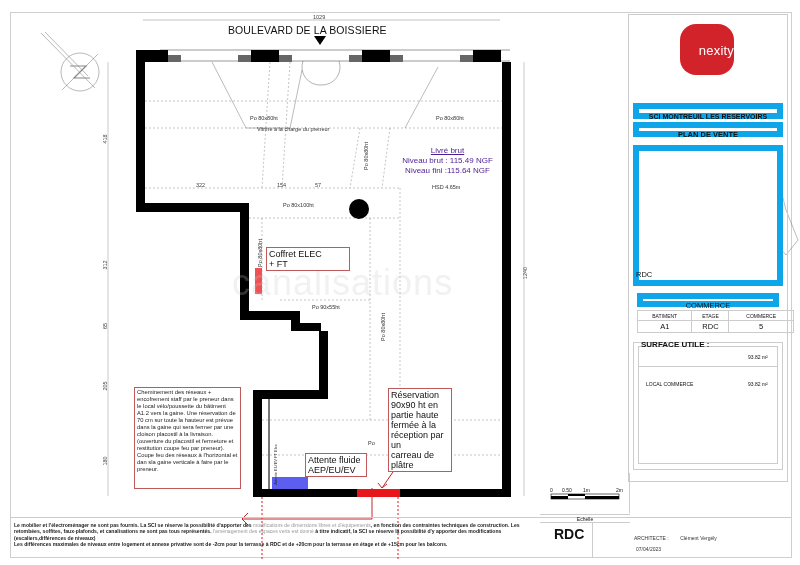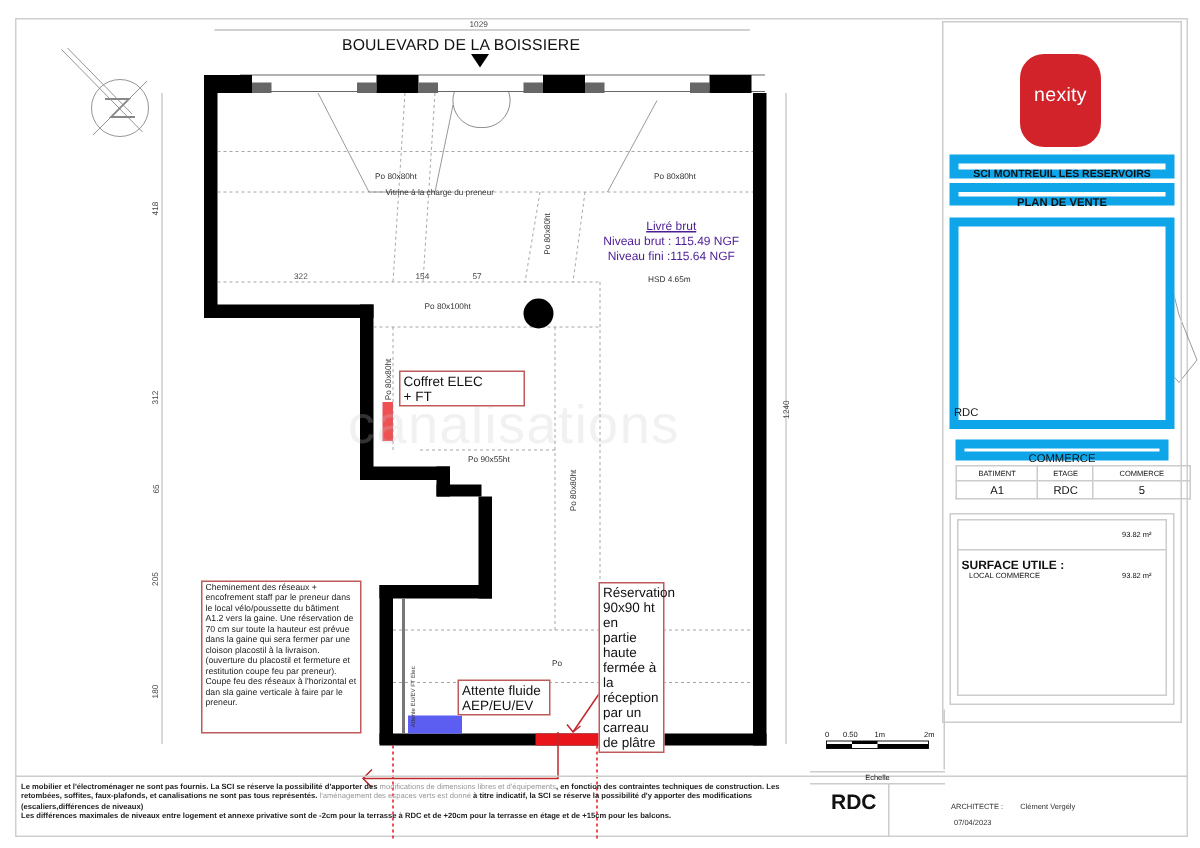--- a/index.html
+++ b/index.html
@@ -15,33 +15,33 @@
   .niv { position: absolute; left: 395px; top: 146px; color: #4c1d95; text-align: center; width: 105px; }
   .niv .l1 { font-size: 8px; text-decoration: underline; }
   .niv .l2 { font-size: 8px; margin-top: 1px; }
   .niv .l3 { font-size: 8px; font-weight: normal; margin-top: 1px; }
   .hsd { position: absolute; left: 432px; top: 184px; font-size: 5.5px; color: #333; }
   .note { position: absolute; border: 1px solid #c05a5a; background: #fff; font-size: 5.8px; line-height: 7px; color: #222; padding: 1px 2px; }
   .note-big { position: absolute; border: 1px solid #c05a5a; background: #fff; font-size: 9px; line-height: 10px; color: #111; padding: 1px 2px; }
   .watermark { position: absolute; left: 232px; top: 262px; font-size: 36px; color: rgba(200,200,200,0.25); letter-spacing: 1px; font-weight: 300; }
   
   .panel { position: absolute; left: 628px; top: 14px; width: 160px; height: 468px; border: 1px solid #ccc; }
-  .logo { position: absolute; left: 680px; top: 36px; width: 54px; height: 62px; border-radius: 16px; background: #d2232a; color: #fff; font-size: 13px; text-align: center; line-height: 54px; font-weight: normal; letter-spacing: 0.2px; }
+  .logo { position: absolute; left: 680px; top: 24px; width: 54px; height: 51px; border-radius: 16px; background: #d2232a; color: #fff; font-size: 13px; text-align: right; line-height: 54px; font-weight: normal; letter-spacing: 0.2px; }
   .box { position: absolute; border: 6px solid #0ea5e9; background: #fff; text-align: center; }
   .sci { left: 633px; top: 103px; width: 150px; height: 16px; font-size: 7px; font-weight: bold; line-height: 15px; }
   .pdv { left: 633px; top: 122px; width: 150px; height: 15px; font-size: 7.5px; font-weight: bold; line-height: 14px; }
   .keyplan { left: 633px; top: 145px; width: 150px; height: 141px; }
   .rdc-small { position: absolute; left: 636px; top: 270px; font-size: 7.5px; }
   .commerce-hdr { left: 637px; top: 293px; width: 142px; height: 14px; font-size: 7.5px; line-height: 13px; }
   .tbl { position: absolute; left: 637px; top: 310px; width: 157px; border-collapse: collapse; font-size: 5px; }
   .tbl td { border: 1px solid #ccc; text-align: center; height: 10px; }
   .tbl tr.v td { font-size: 7.5px; height: 12px; }
   .surf-outer { position: absolute; left: 633px; top: 342px; width: 150px; height: 128px; border: 1px solid #ccc; }
   .surf-inner { position: absolute; left: 638px; top: 346px; width: 140px; height: 118px; border: 1px solid #ccc; }
-  .surf-title { position: absolute; left: 641px; top: 372px; font-size: 8px; font-weight: bold; }
+  .surf-title { position: absolute; left: 641px; top: 340px; font-size: 8px; font-weight: bold; }
   .surf-val { position: absolute; left: 748px; top: 354px; font-size: 5px; }
   .surf-line { position: absolute; left: 638px; top: 366px; width: 140px; border-top: 1px solid #ccc; }
   .lc-label { position: absolute; left: 646px; top: 381px; font-size: 5px; }
   .lc-val { position: absolute; left: 748px; top: 381px; font-size: 5px; }
   
   .scale-box { position: absolute; left: 540px; top: 473px; width: 90px; height: 40px; border-right: 1px solid #ccc; }
   .scale-lbls { position: absolute; left: 550px; top: 487px; font-size: 5px; width: 75px; }
   .echelle { position: absolute; left: 540px; top: 514px; width: 90px; border-top: 1px solid #ccc; font-size: 5px; text-align: center; padding-top: 1px; }
   .rdc-big { position: absolute; left: 554px; top: 526px; font-size: 14px; font-weight: bold; }
   .archi { position: absolute; left: 634px; top: 535px; font-size: 5px; color: #333; }
@@ -199,21 +199,21 @@
 </div>
 <div class="hsd">HSD 4.65m</div>
 
 <div class="watermark">canalisations</div>
 
 <div class="note-big" style="left:266px;top:247px;width:84px;white-space:pre-line;">Coffret ELEC
 + FT</div>
 <div class="note" style="left:134px;top:387px;width:107px;height:102px;">Cheminement des réseaux + encofrement staff par le preneur dans le local vélo/poussette du bâtiment A1.2 vers la gaine. Une réservation de 70 cm sur toute la hauteur est prévue dans la gaine qui sera fermer par une cloison placostil à la livraison. (ouverture du placostil et fermeture et restitution coupe feu par preneur). Coupe feu des réseaux à l'horizontal et dan sla gaine verticale à faire par le preneur.</div>
 <div class="note-big" style="left:305px;top:453px;width:62px;white-space:pre-line;">Attente fluide
 AEP/EU/EV</div>
-<div class="note-big" style="left:399px;top:388px;width:44px;white-space:pre-line;">Réservation
+<div class="note-big" style="left:388px;top:388px;width:64px;white-space:pre-line;">Réservation
 90x90 ht en
 partie haute
 fermée à la
 réception par un
 carreau de plâtre</div>
 <div class="po" style="left:255px;top:462px;transform:rotate(-90deg);font-size:4px;">Attente EU/EV FT Elec</div>
 
 <div class="panel"></div>
 <div class="logo">nexity</div>
 <div class="box sci">SCI  MONTREUIL LES RESERVOIRS</div>

